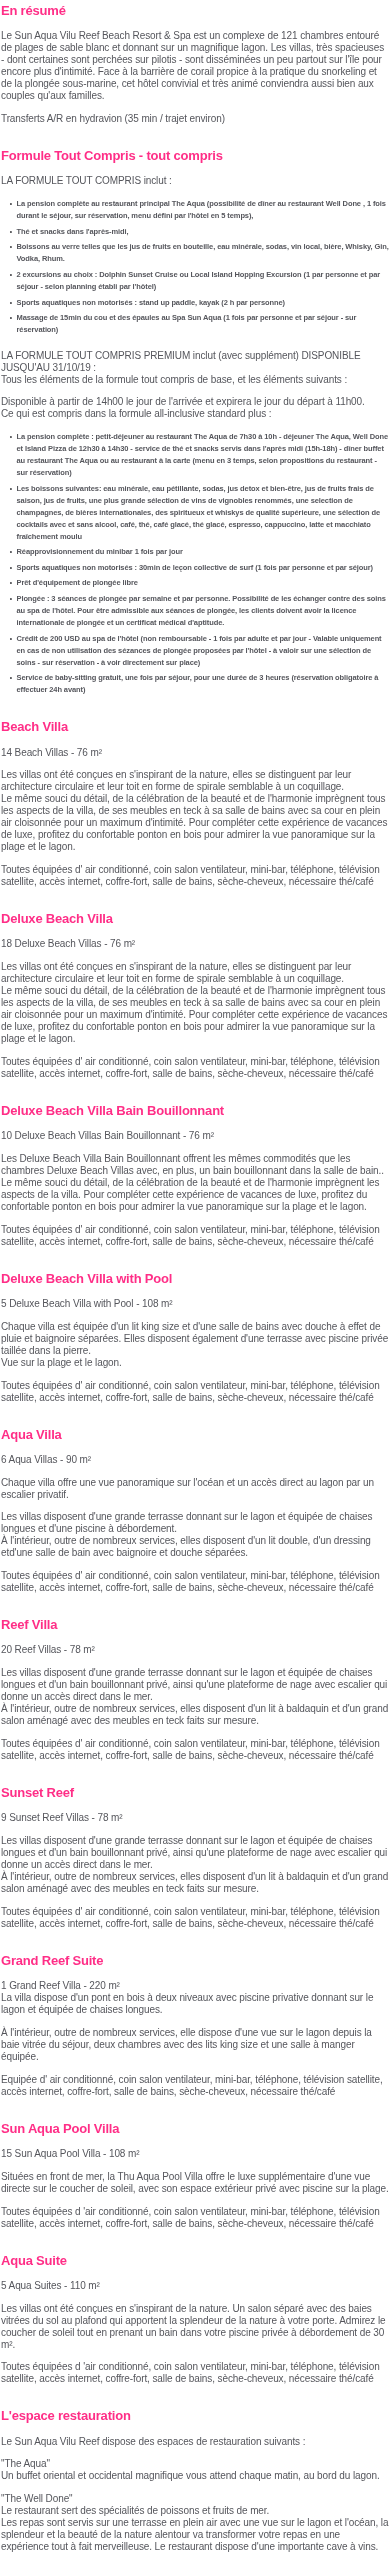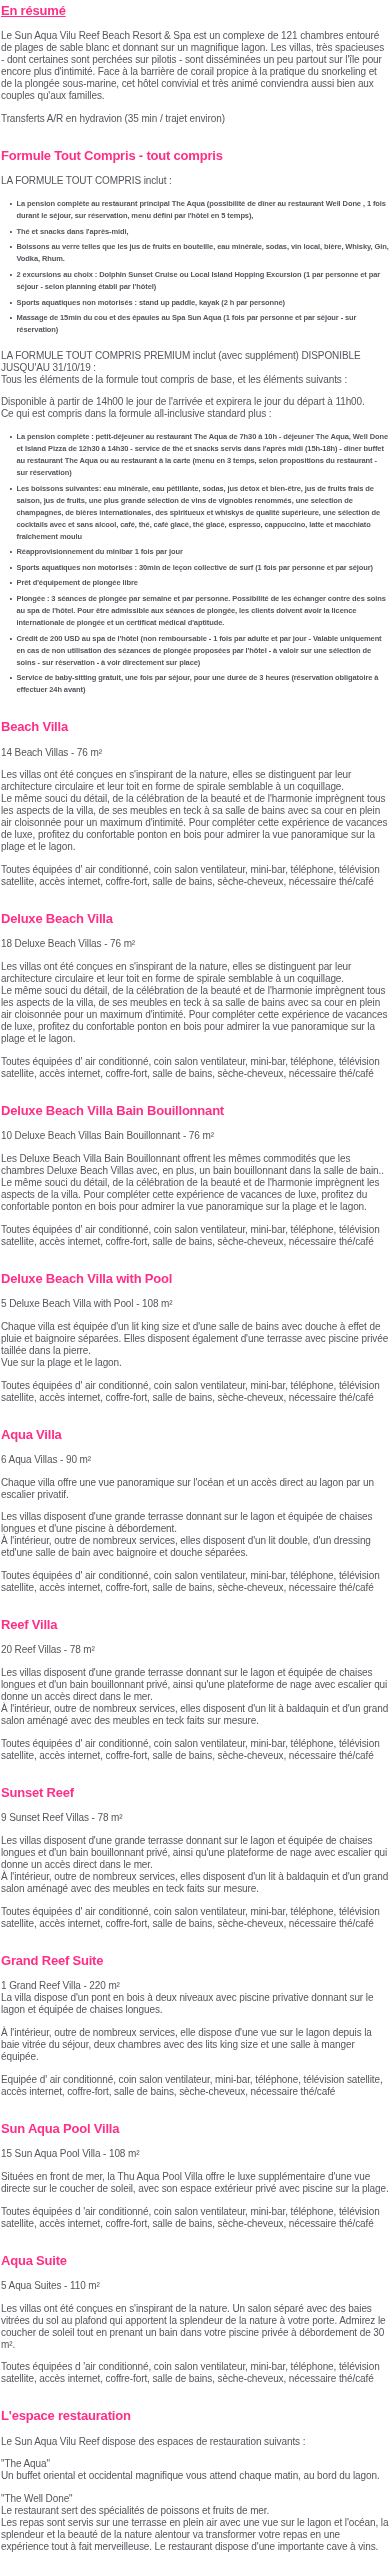--- a/index.html
+++ b/index.html
@@ -12,21 +12,21 @@
   }
   .doc { padding: 3.1px 1.5px 31px 1px; }
   .sec-h {
     color: #ff2e87;
     font-weight: 700;
     font-size: 13px;
     line-height: 1.15;
     letter-spacing: -0.2px;
     margin: 24px 0 11.3px 0;
   }
-  section:first-child .sec-h { margin-top: 1px; text-decoration: underline; }
+  section:first-child .sec-h { margin-top: 1px; }
   .para {
     font-size: 10px;
     line-height: 12px;
     letter-spacing: -0.1px;
     margin: 0 0 10.8px 0;
     white-space: pre-line;
   }
   .blist {
     list-style: none;
     margin: 2.1px 0 13.4px 0;

